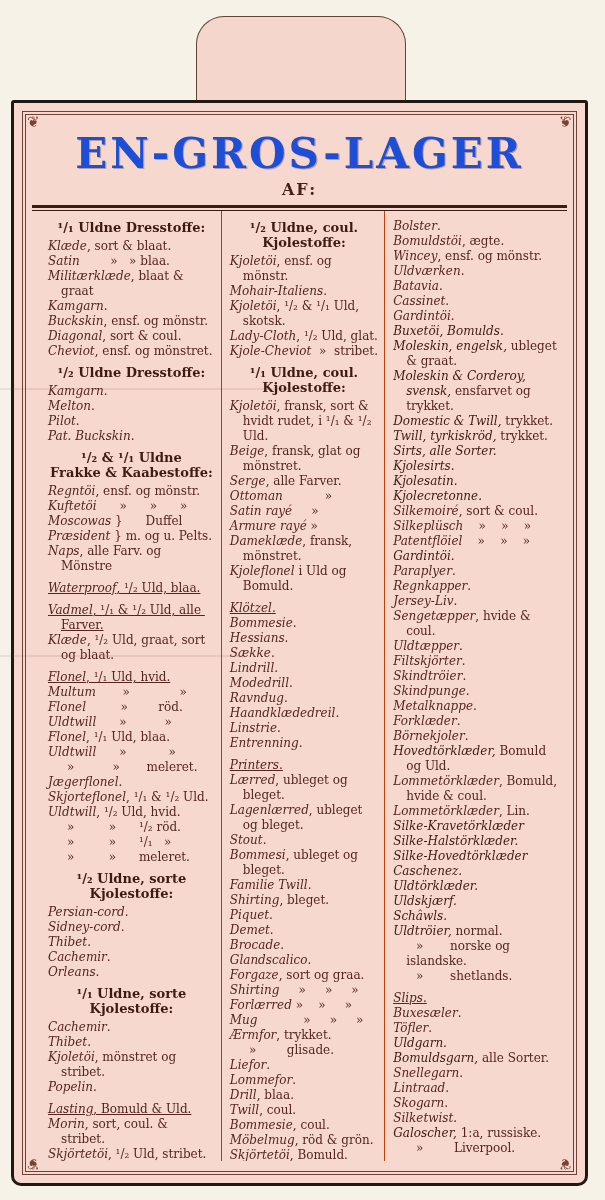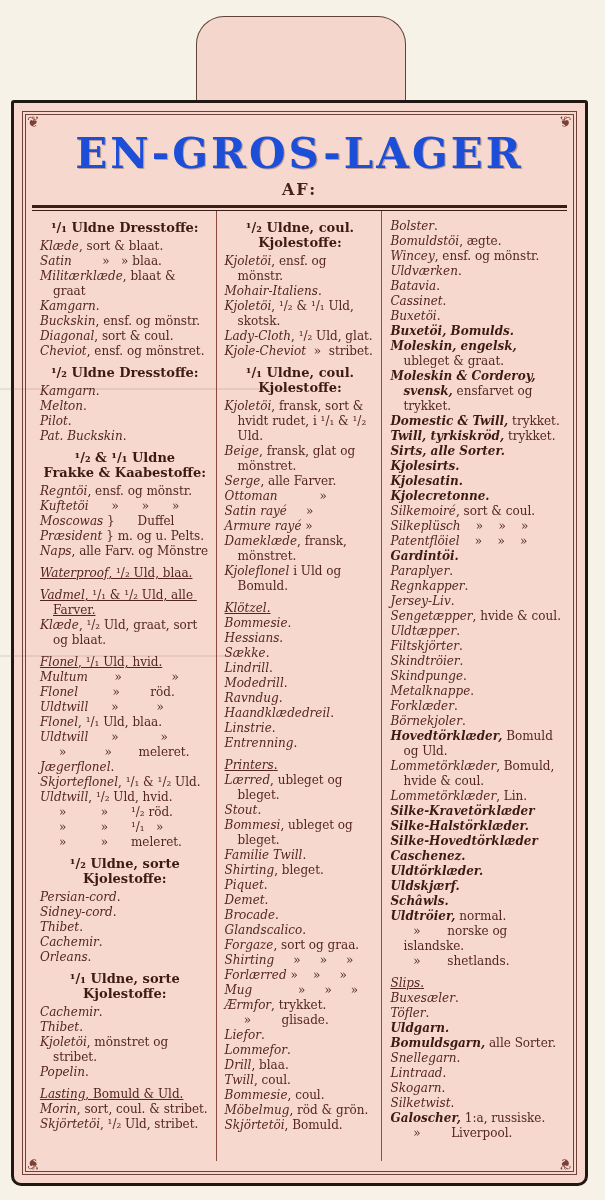--- a/index.html
+++ b/index.html
@@ -18,33 +18,33 @@
   .orn.tl{left:1px;top:0;}
   .orn.tr{right:1px;top:0;transform:scaleX(-1);}
   .orn.bl{left:1px;bottom:0;transform:scaleY(-1);}
   .orn.br{right:1px;bottom:0;transform:scale(-1,-1);}
   .head{text-align:center;flex:0 0 auto;}
   h1{margin:10px 0 0 0;font-size:42px;font-weight:bold;letter-spacing:3px;color:#1d4ed8;
      text-shadow:1.2px 1.2px 0 rgba(90,40,30,.35);}
   .af{font-size:16px;font-weight:bold;letter-spacing:2px;color:#46201a;margin-top:2px;}
   .rule{flex:0 0 auto;height:2px;border-top:3px solid #3a1d17;border-bottom:1px solid #3a1d17;
         margin:6px 0 0 0;}
-  .cols{flex:1 1 auto;display:flex;min-height:0;overflow:hidden;}
+  .cols{flex:1 1 auto;display:flex;min-height:0;overflow:hidden;margin-left:8px;}
   .column{box-sizing:border-box;padding:8px 6px 0 8px;overflow:hidden;}
   .column.c1{flex:0 0 34.5%;border-right:1px solid #8a4a3c;}
   .column.c2{flex:0 0 31%;border-right:1px solid #c2410c;}
   .column.c3{flex:1 1 auto;}
   .sec-head{font-size:13px;font-weight:bold;color:#3d1a13;text-align:center;
             white-space:pre-line;margin:7px 0 3px 0;line-height:1.15;}
   .column .sec-head:first-child{margin-top:2px;}
   .row{font-size:12px;line-height:15px;color:#54261e;white-space:pre-wrap;
        padding-left:13px;text-indent:-13px;}
   .row.gap{margin-top:7px;text-decoration:underline;}
   .em{font-style:italic;}
-  .b{font-weight:bold;color:#3d1a13;}
+  .b{font-weight:normal;color:#3d1a13;}
   .crease{position:absolute;background:rgba(110,60,50,.10);pointer-events:none;}
   .crease.h1{left:0;width:48%;top:388px;height:2px;}
   .crease.h2{left:0;width:40%;top:655px;height:2px;}
 </style>
 </head>
 <body>
 
 <div class="page">
   <div class="tab"></div>
   <div class="card">
@@ -133,20 +133,21 @@
               <div class="row"><span class="em">Hessians</span><span class="rest">.</span></div>
               <div class="row"><span class="em">Sække</span><span class="rest">.</span></div>
               <div class="row"><span class="em">Lindrill</span><span class="rest">.</span></div>
               <div class="row"><span class="em">Modedrill</span><span class="rest">.</span></div>
               <div class="row"><span class="em">Ravndug</span><span class="rest">.</span></div>
               <div class="row"><span class="em">Haandklædedreil</span><span class="rest">.</span></div>
               <div class="row"><span class="em">Linstrie</span><span class="rest">.</span></div>
               <div class="row"><span class="em">Entrenning</span><span class="rest">.</span></div>
               <div class="row gap"><span class="em">Printers</span><span class="rest">.</span></div>
               <div class="row"><span class="em">Lærred</span><span class="rest">, ubleget og bleget.</span></div>
+              <div class="row"><span class="em">Lagenlærred</span><span class="rest">, ubleget og bleget.</span></div>
               <div class="row"><span class="em">Stout</span><span class="rest">.</span></div>
               <div class="row"><span class="em">Bommesi</span><span class="rest">, ubleget og bleget.</span></div>
               <div class="row"><span class="em">Familie Twill</span><span class="rest">.</span></div>
               <div class="row"><span class="em">Shirting</span><span class="rest">, bleget.</span></div>
               <div class="row"><span class="em">Piquet</span><span class="rest">.</span></div>
               <div class="row"><span class="em">Demet</span><span class="rest">.</span></div>
               <div class="row"><span class="em">Brocade</span><span class="rest">.</span></div>
               <div class="row"><span class="em">Glandscalico</span><span class="rest">.</span></div>
               <div class="row"><span class="em">Forgaze</span><span class="rest">, sort og graa.</span></div>
               <div class="row"><span class="em">Shirting</span><span class="rest">     »     »     »</span></div>
@@ -162,21 +163,21 @@
               <div class="row"><span class="em">Möbelmug</span><span class="rest">, röd &amp; grön.</span></div>
               <div class="row"><span class="em">Skjörtetöi</span><span class="rest">, Bomuld.</span></div>
             </div>
             <div class="column c3">
               <div class="row"><span class="em">Bolster</span><span class="rest">.</span></div>
               <div class="row"><span class="em">Bomuldstöi</span><span class="rest">, ægte.</span></div>
               <div class="row"><span class="em">Wincey</span><span class="rest">, ensf. og mönstr.</span></div>
               <div class="row"><span class="em">Uldværken</span><span class="rest">.</span></div>
               <div class="row"><span class="em">Batavia</span><span class="rest">.</span></div>
               <div class="row"><span class="em">Cassinet</span><span class="rest">.</span></div>
-              <div class="row"><span class="em">Buxetöi</span><span class="rest">.</span></div>
+              <div class="row"><span class="em">Gardintöi</span><span class="rest">.</span></div>
               <div class="row"><span class="em b">Buxetöi, Bomulds.</span></div>
               <div class="row"><span class="em b">Moleskin, engelsk,</span><span class="rest"> ubleget &amp; graat.</span></div>
               <div class="row"><span class="em b">Moleskin &amp; Corderoy, svensk,</span><span class="rest"> ensfarvet og trykket.</span></div>
               <div class="row"><span class="em b">Domestic &amp; Twill,</span><span class="rest"> trykket.</span></div>
               <div class="row"><span class="em b">Twill, tyrkiskröd,</span><span class="rest"> trykket.</span></div>
               <div class="row"><span class="em b">Sirts, alle Sorter.</span></div>
               <div class="row"><span class="em b">Kjolesirts.</span></div>
               <div class="row"><span class="em b">Kjolesatin.</span></div>
               <div class="row"><span class="em b">Kjolecretonne.</span></div>
               <div class="row"><span class="em">Silkemoiré</span><span class="rest">, sort &amp; coul.</span></div>

